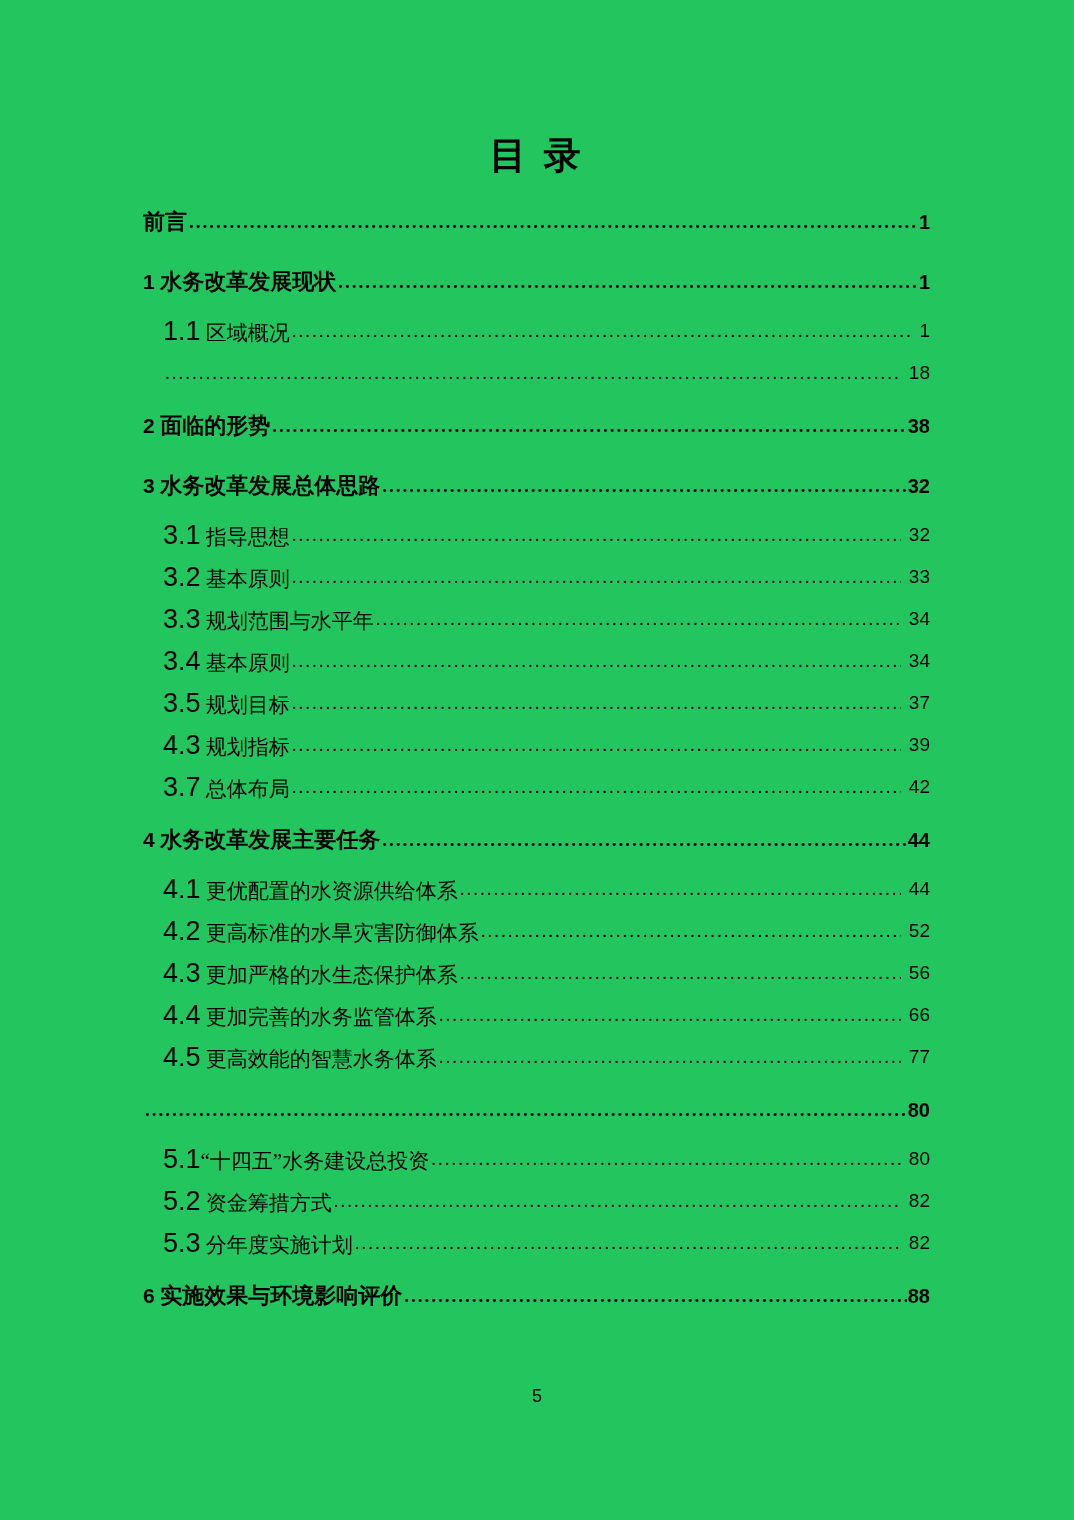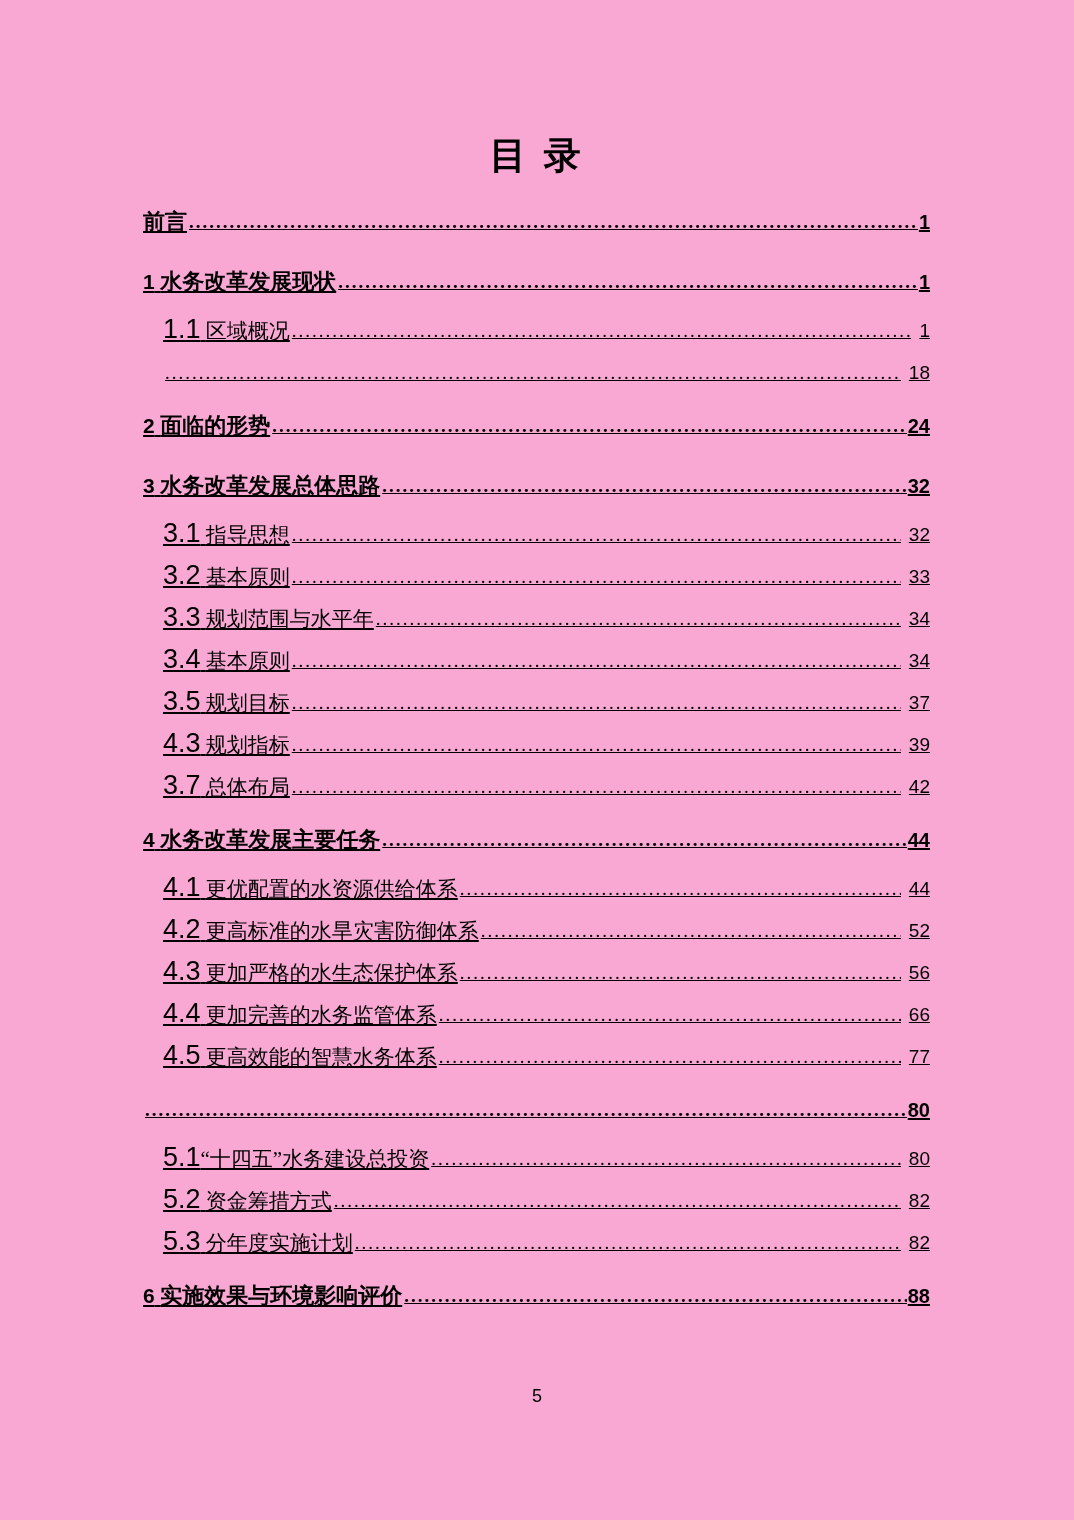--- a/index.html
+++ b/index.html
@@ -11,46 +11,45 @@
     width: 1074px;
     height: 1520px;
     position: relative;
     font-family: "Liberation Serif", serif;
     color: #000000;
     overflow: hidden;
   }
   .doc-page {
     position: absolute;
     inset: 0;
-    background: #f9a8d4;
+    background: #22c55e;
   }
   .doc-title {
     margin-top: 130px;
     text-align: center;
     font-size: 37px;
     font-weight: bold;
     letter-spacing: 4px;
     line-height: 52px;
     font-family: "Liberation Serif", serif;
   }
   .toc {
     position: absolute;
     left: 143px;
     top: 201px;
     width: 787px;
     display: flex;
     flex-direction: column;
   }
   .toc-row {
     display: flex;
-    align-items: flex-end;
+    align-items: flex-start;
     height: 42px;
     line-height: 42px;
     white-space: nowrap;
-    text-decoration: underline;
   }
   .toc-row.lvl1 {
     margin-top: 11px;
     margin-bottom: 7px;
     font-weight: bold;
     font-size: 22px;
   }
   .toc-row.lvl1:first-child {
     margin-top: 0;
   }
@@ -122,21 +121,21 @@
         <span class="dots"></span>
         <span class="page">1</span>
       </div>
       <div class="toc-row lvl2">
         <span class="dots"></span>
         <span class="page">18</span>
       </div>
       <div class="toc-row lvl1 bold">
         <span class="label"><span class="num">2</span>&nbsp;<span class="zh">面临的形势</span></span>
         <span class="dots"></span>
-        <span class="page">24</span>
+        <span class="page">38</span>
       </div>
       <div class="toc-row lvl1 bold">
         <span class="label"><span class="num">3</span>&nbsp;<span class="zh">水务改革发展总体思路</span></span>
         <span class="dots"></span>
         <span class="page">32</span>
       </div>
       <div class="toc-row lvl2">
         <span class="label"><span class="num">3.1</span>&nbsp;<span class="zh">指导思想</span></span>
         <span class="dots"></span>
         <span class="page">32</span>

